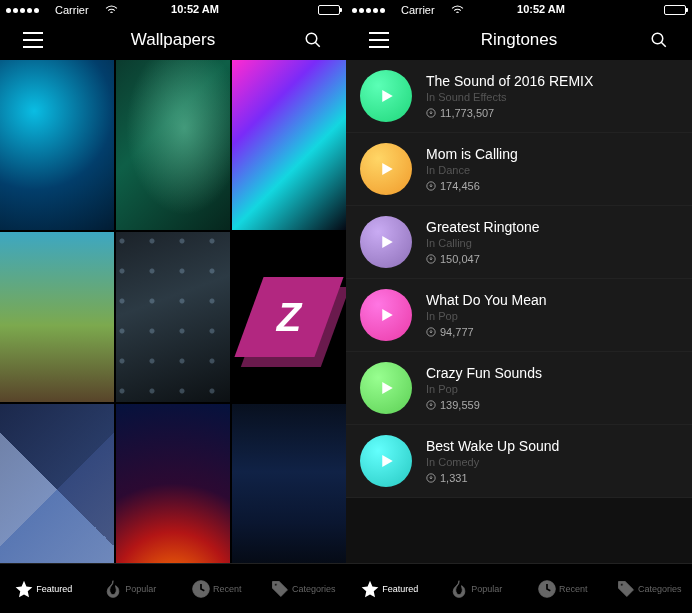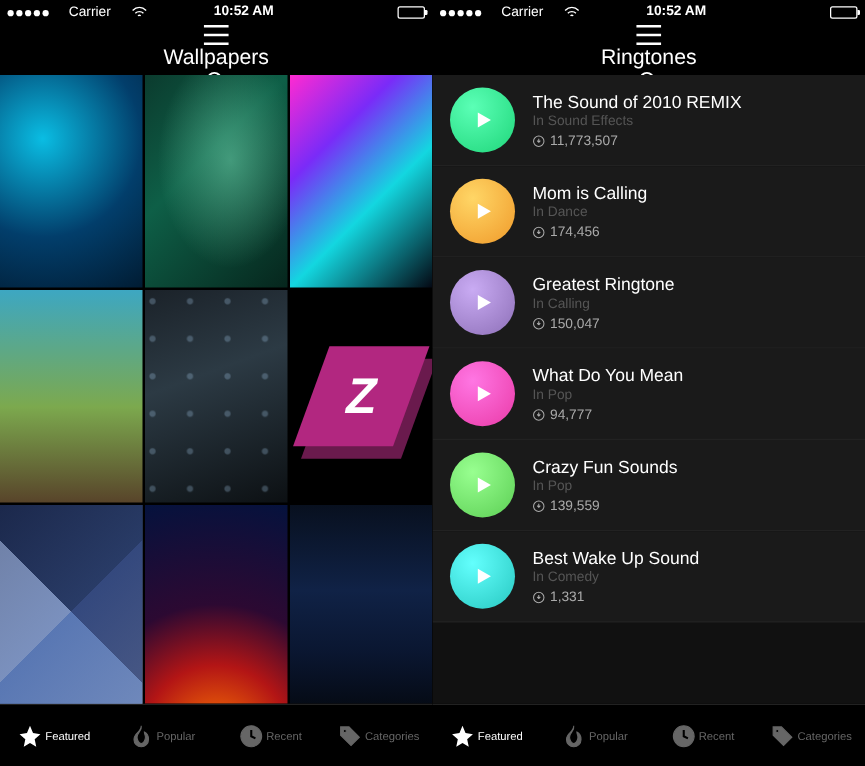--- a/index.html
+++ b/index.html
@@ -8,21 +8,21 @@
   
   .status-bar { height: 20px; display: flex; align-items: center; justify-content: space-between; padding: 0 6px; font-size: 11px; color: #fff; }
   .status-left, .status-right { display: flex; align-items: center; gap: 16px; }
   .status-center { position: absolute; left: 0; right: 0; text-align: center; font-weight: 600; font-size: 11px; top: 3px; pointer-events: none; padding-left: 44px;}
   .dots { display: flex; gap: 2px; }
   .dot { width: 5px; height: 5px; border-radius: 50%; background: #fff; }
   .battery { width: 22px; height: 10px; border: 1px solid #fff; border-radius: 2px; position: relative; }
   .battery::after { content: ""; position: absolute; right: -3px; top: 2px; width: 2px; height: 4px; background: #fff; border-radius: 0 1px 1px 0;}
   .battery-fill { background:#fff; height:100%; width:100%; }
   
-  .nav-bar { height: 40px; display: flex; align-items: center; justify-content: space-between; padding: 0 21px; flex-direction: column; }
+  .nav-bar { height: 40px; display: flex; align-items: center; justify-content: space-between; padding: 0 21px; }
   .nav-title { font-size: 17px; font-weight: 400; text-align: center; flex: 1; }
   .icon-btn { width: 24px; height: 24px; display: flex; align-items: center; justify-content: center; color: #fff; }
   
   .grid { flex: 1; display: grid; grid-template-columns: repeat(3,1fr); grid-auto-rows: 170px; gap: 2px; overflow: hidden; }
   .tile { width: 100%; height: 100%; }
   .w0 { background: radial-gradient(circle at 30% 30%, #0abde3 0%, #023e6b 55%, #011c33 100%); }
   .w1 { background: linear-gradient(135deg, #0b3b2e 0%, #0e5f47 40%, #06261d 100%); position:relative; }
   .w1::after{content:"";position:absolute;inset:0;background:radial-gradient(ellipse at 60% 40%, rgba(120,220,180,.5), transparent 60%);}
   .w2 { background: linear-gradient(135deg, #ff2ad1 0%, #7a2bf8 30%, #13d7e0 60%, #040813 100%); }
   .w3 { background: linear-gradient(180deg, #3da7c2 0%, #7ca94e 55%, #58442a 100%); }
@@ -181,21 +181,21 @@
   </div>
 
   <div class="list" id="ringtone-list">
       <div class="row">
         <div class="play-btn" style="background:radial-gradient(circle at 35% 30%, rgb(91,255,182), #1fd67a);">
           <svg width="18" height="18" viewBox="0 0 24 24" fill="#fff">
             <path d="M7 4l14 8-14 8z"></path>
           </svg>
         </div>
         <div class="meta">
-          <div class="title">The Sound of 2010 REMIX</div>
+          <div class="title">The Sound of 2016 REMIX</div>
           <div class="cat">In Sound Effects</div>
           <div class="dl">
             <svg width="10" height="10" viewBox="0 0 24 24" fill="none" stroke="#aaa" stroke-width="2">
               <circle cx="12" cy="12" r="10"></circle>
               <path d="M12 7v7m0 0l-3-3m3 3l3-3"></path>
             </svg>
             <span>11,773,507</span>
           </div>
         </div>
       </div>

